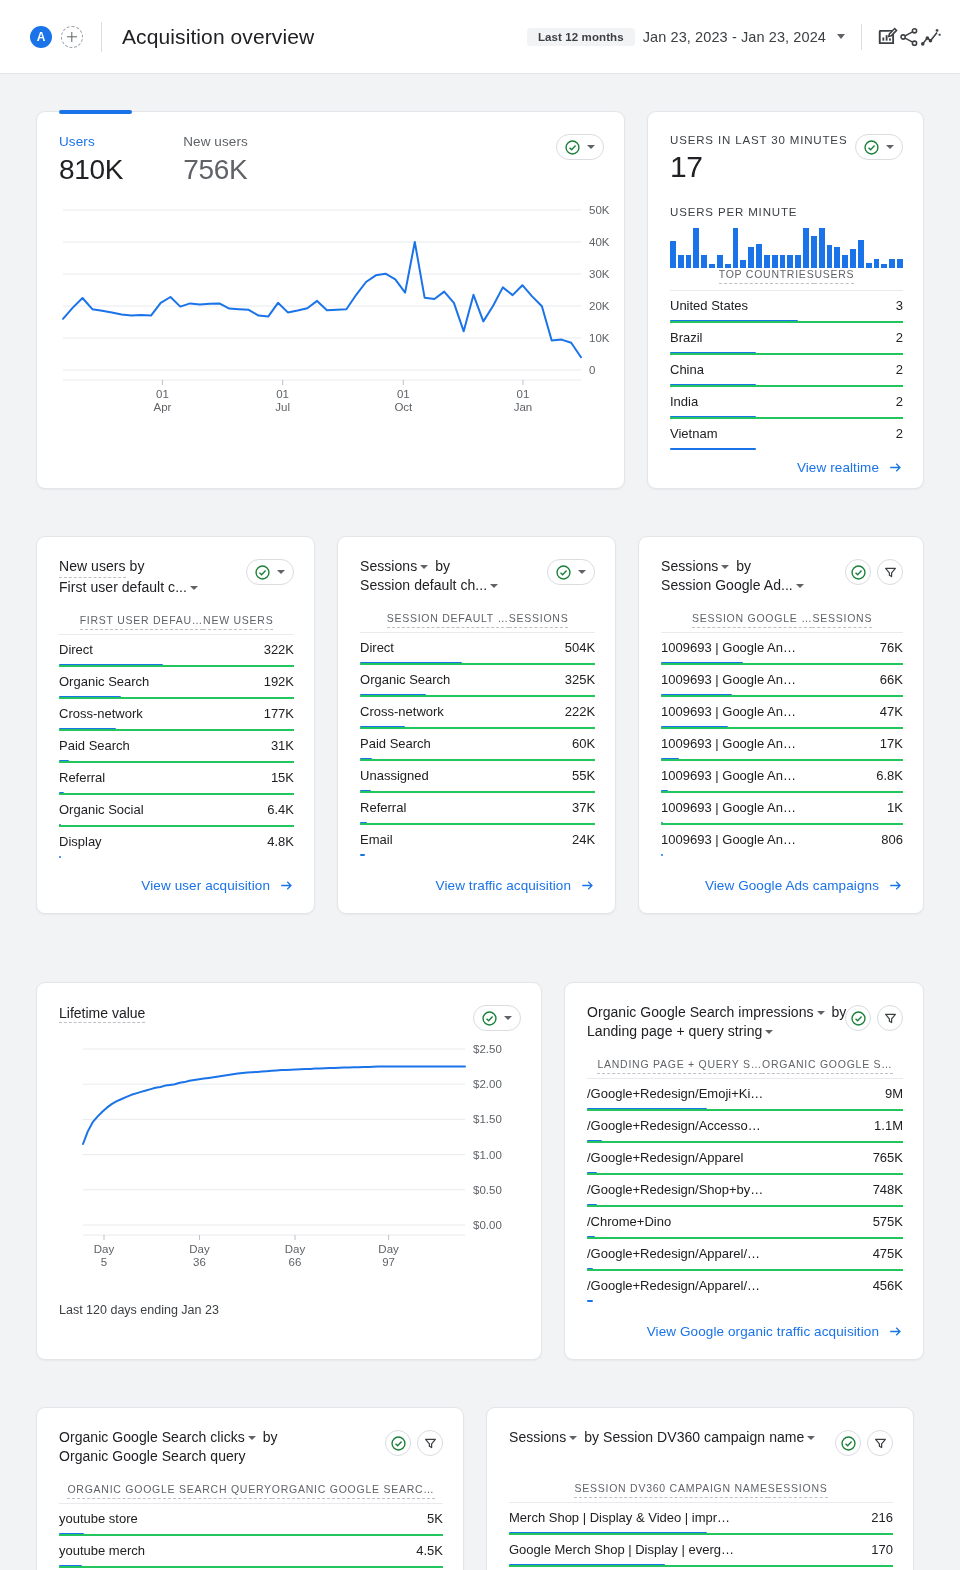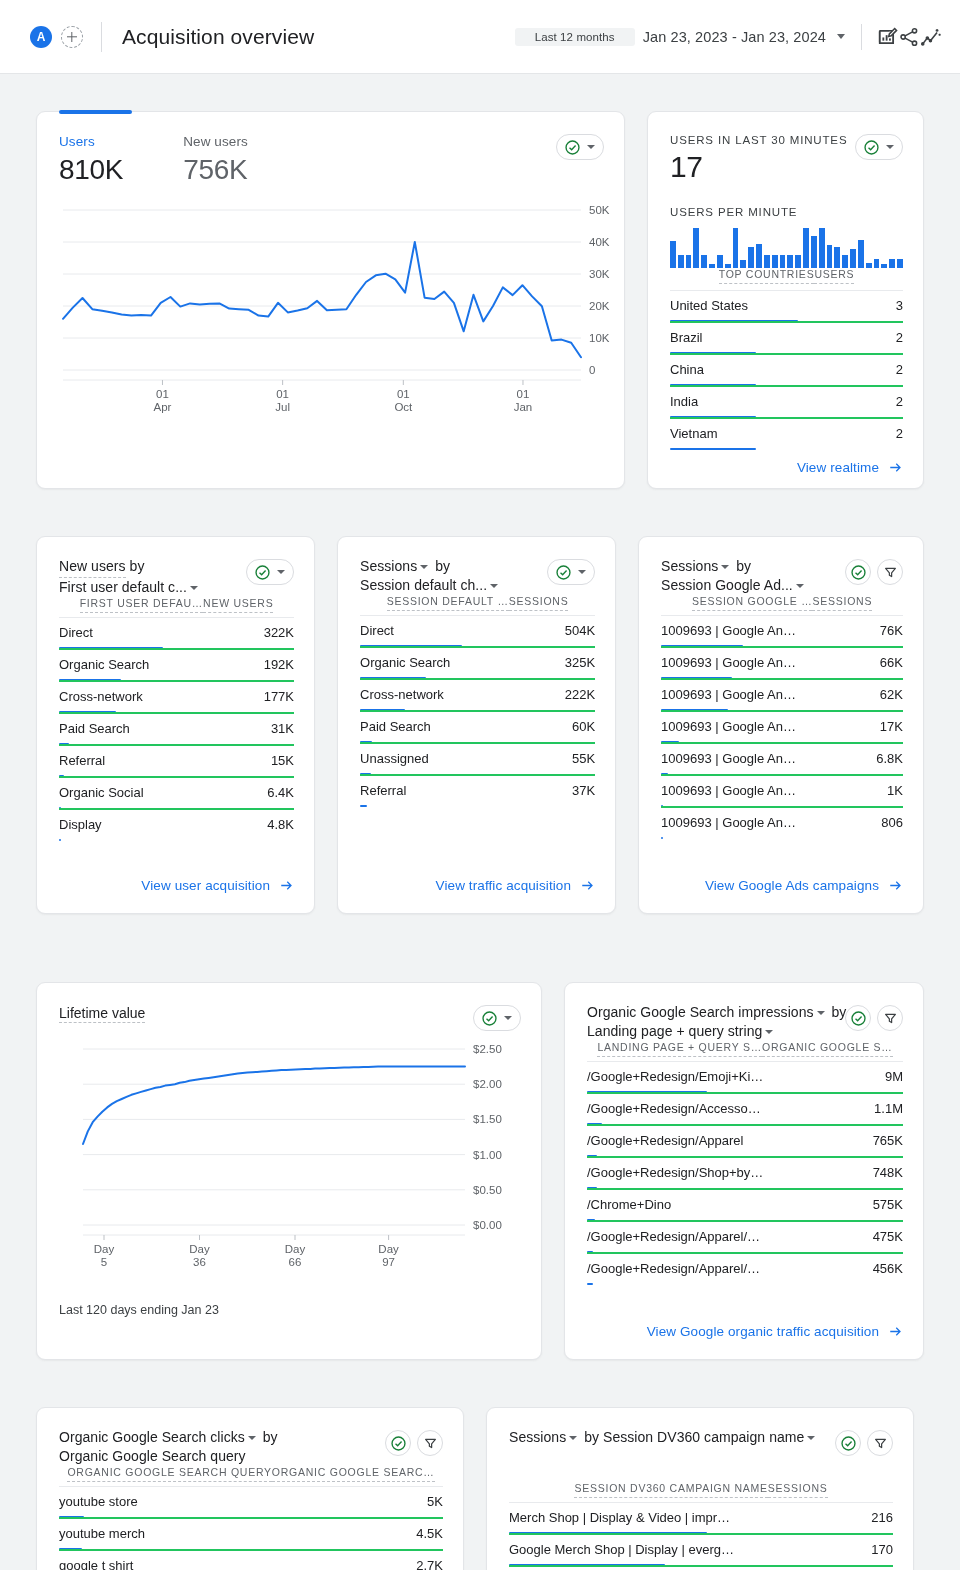--- a/index.html
+++ b/index.html
@@ -40,22 +40,22 @@
   }
   .add-circle::before { left: 50%; top: 5px; width: 1.4px; height: 10px; transform: translateX(-50%); }
   .add-circle::after  { top: 50%; left: 5px; height: 1.4px; width: 10px; transform: translateY(-50%); }
   .hdr-divider {
     width: 1px; height: 30px; background: #dadce0; margin: 0 20px 0 18px;
   }
   .page-title { font-size: 21px; font-weight: 400; color: #202124; letter-spacing: 0.1px; }
   .hdr-right { margin-left: auto; display: flex; align-items: center; }
   .chip-range {
     background: #f1f3f4; color: #3c4043;
-    font-size: 11.5px; font-weight: 400;
-    padding: 3px 20px; border-radius: 3px; letter-spacing: 0.1px;
+    font-size: 11.5px; font-weight: 700;
+    padding: 3px 11px; border-radius: 3px; letter-spacing: 0.1px;
   }
   .date-text { font-size: 14.5px; color: #3c4043; margin-left: 8px; letter-spacing: 0.1px; }
   .caret-dn {
     width: 0; height: 0; margin-left: 11px;
     border-left: 4.5px solid transparent; border-right: 4.5px solid transparent;
     border-top: 5px solid #5f6368;
   }
   .hdr-divider2 { width: 1px; height: 26px; background: #dadce0; margin: 0 14px 0 16px; }
   .hdr-icon { width: 22px; height: 22px; margin-left: 16px; display:block; }
   .hdr-icon:first-of-type { margin-left: 0; }
@@ -170,21 +170,21 @@
   .card-title {
     font-size: 14px; color: #202124; line-height: 19px;
     max-width: 205px; letter-spacing: .05px;
   }
   .dotted { border-bottom: 1.5px dashed #bdc1c6; display: inline-block; padding-bottom: 1px; }
   .tri {
     display: inline-block; width: 0; height: 0; vertical-align: 2px;
     border-left: 4px solid transparent; border-right: 4px solid transparent;
     border-top: 4.5px solid #5f6368; margin: 0 3px;
   }
-  .acq-head { }
+  .acq-head { margin-top: 17px; }
   .acq-foot { margin-top: auto; padding-bottom: 20px; display: flex; justify-content: flex-end; }
 
   
   .ltv-card { width: 506px; height: 378px; padding: 22px 20px 0 22px; }
   .ltv-title { font-size: 14px; color: #202124; }
   .ltv-chart { position: relative; height: 250px; margin-top: 14px; }
   .ltv-note { font-size: 12.5px; color: #3c4043; margin-top: 16px; }
 
   .imp-card { width: 366px; height: 378px; padding: 20px 20px 0 22px; display:flex; flex-direction:column; }
   .imp-card .card-title { max-width: 268px; }
@@ -501,20 +501,25 @@
             <div class="tr">
               <span class="td-dim">Unassigned</span>
               <span class="td-val">55K</span>
               <span class="barline" style="width: 11.118px;"></span>
             </div>
             <div class="tr">
               <span class="td-dim">Referral</span>
               <span class="td-val">37K</span>
               <span class="barline" style="width: 7.446px;"></span>
             </div>
+            <div class="tr">
+              <span class="td-dim">Email</span>
+              <span class="td-val">24K</span>
+              <span class="barline" style="width: 4.896px;"></span>
+            </div>
           </div>
       </div>
       <div class="acq-foot">
         <a class="view-link">
           <span>View traffic acquisition</span>
           <svg class="arrow-ic" viewBox="0 0 20 20" fill="none" stroke="#1a73e8" stroke-width="1.7">
             <path d="M3 10h13M11 5l5 5-5 5"></path>
           </svg>
         </a>
       </div>
@@ -550,21 +555,21 @@
               <span class="td-val">76K</span>
               <span class="barline" style="width: 82px;"></span>
             </div>
             <div class="tr">
               <span class="td-dim">1009693 | Google An…</span>
               <span class="td-val">66K</span>
               <span class="barline" style="width: 71.176px;"></span>
             </div>
             <div class="tr">
               <span class="td-dim">1009693 | Google An…</span>
-              <span class="td-val">62K</span>
+              <span class="td-val">47K</span>
               <span class="barline" style="width: 66.912px;"></span>
             </div>
             <div class="tr">
               <span class="td-dim">1009693 | Google An…</span>
               <span class="td-val">17K</span>
               <span class="barline" style="width: 18.368px;"></span>
             </div>
             <div class="tr">
               <span class="td-dim">1009693 | Google An…</span>
               <span class="td-val">6.8K</span>

